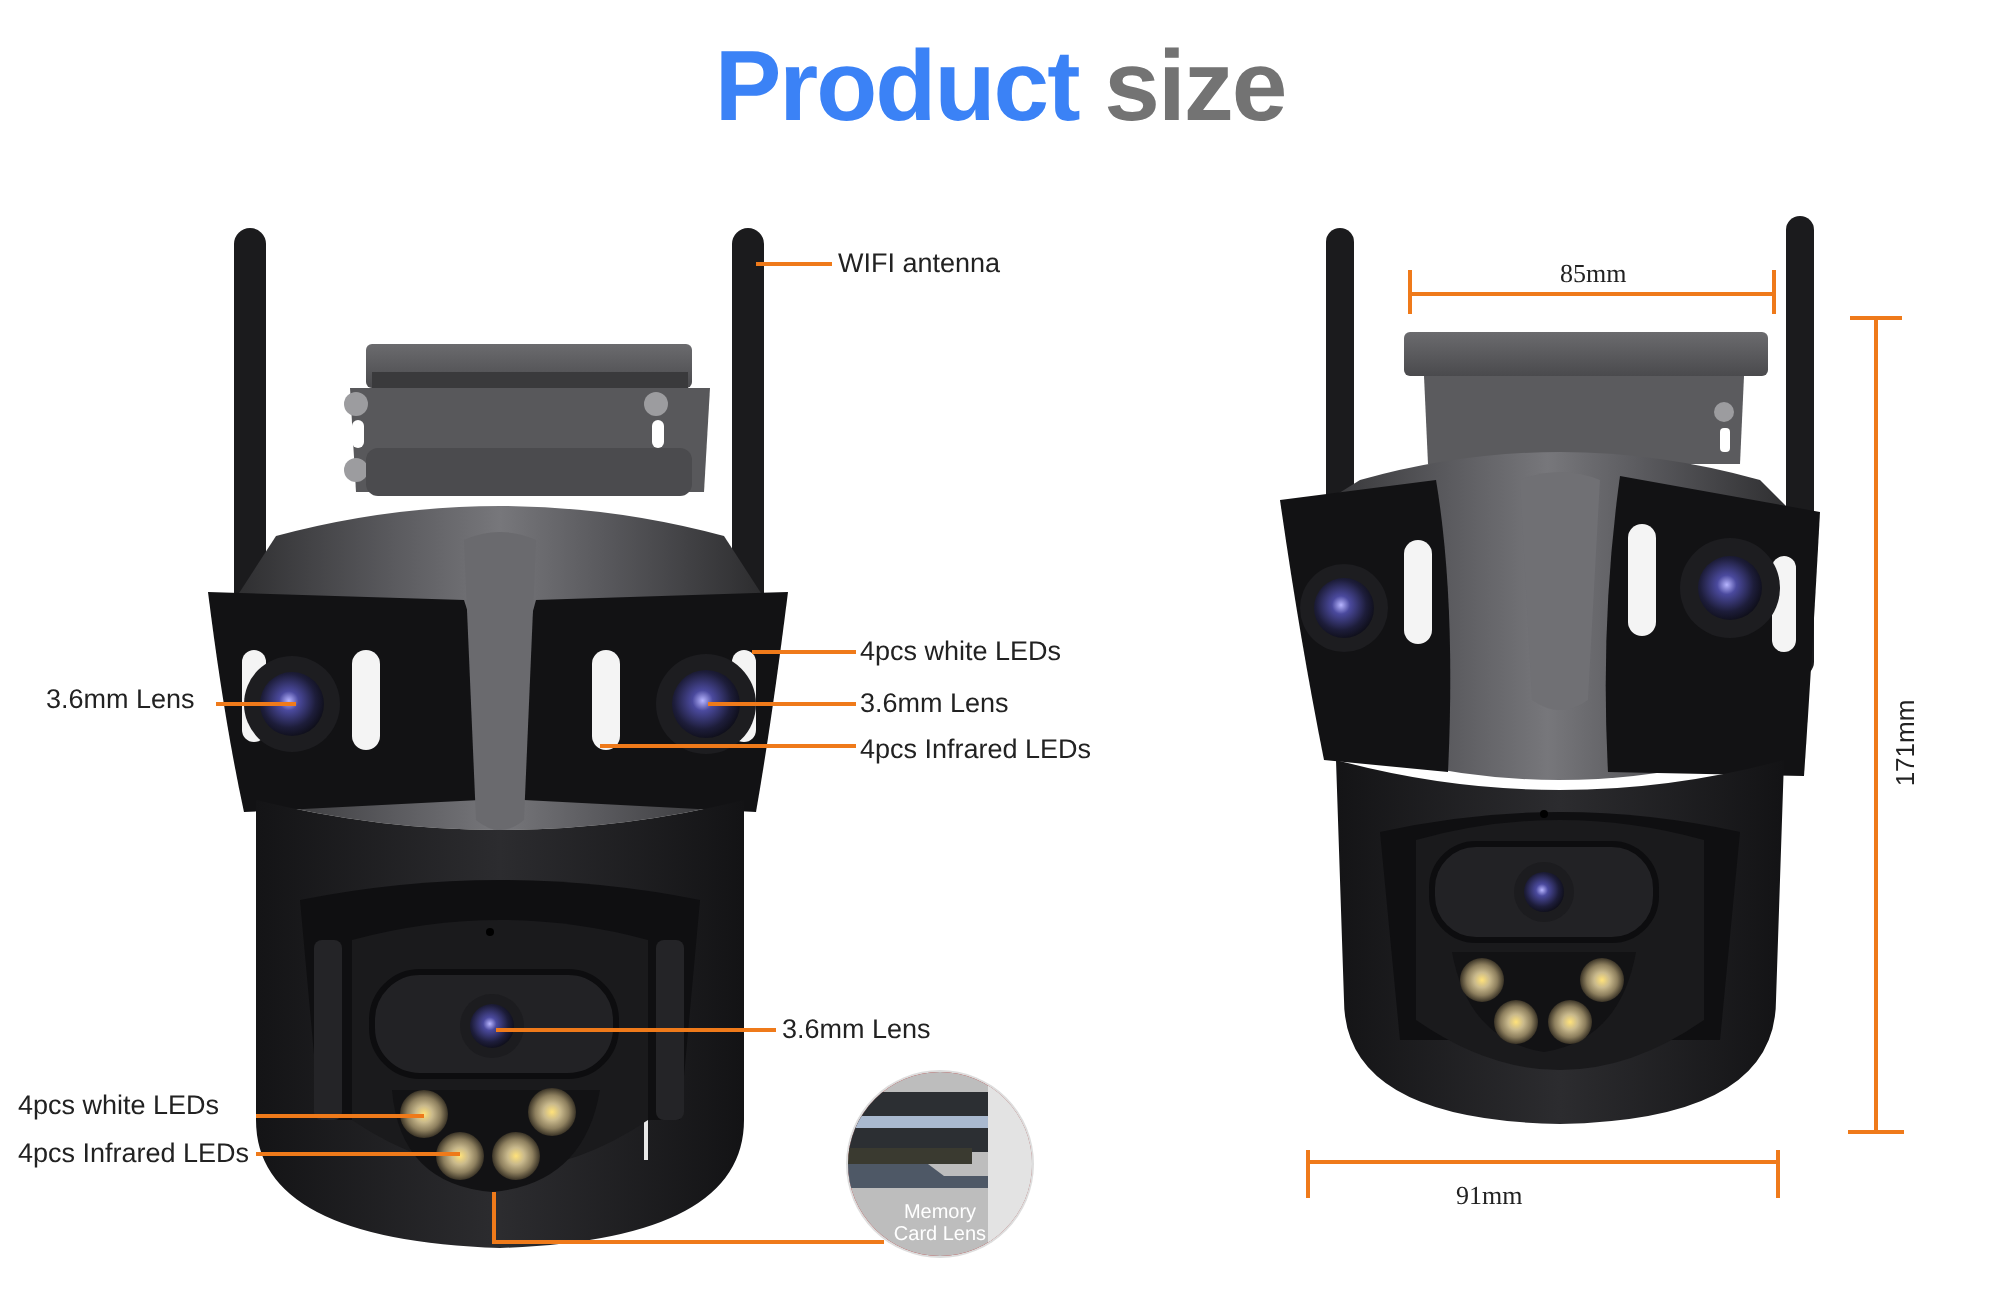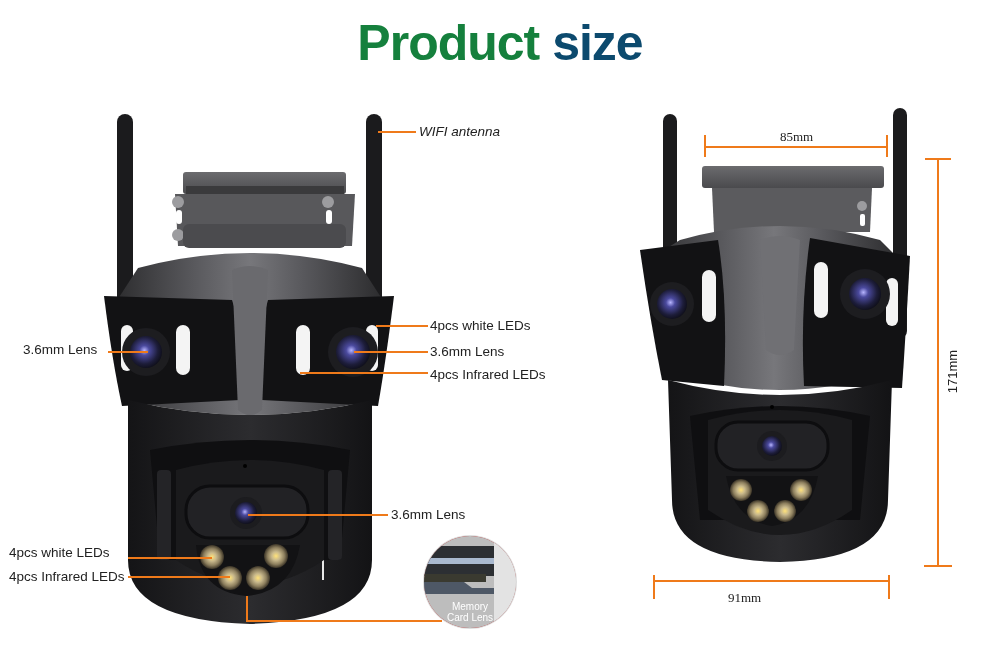--- a/index.html
+++ b/index.html
@@ -4,22 +4,22 @@
 <style>
   html, body { margin: 0; padding: 0; }
   body {
     width: 1000px; height: 650px; background: #ffffff; position: relative; overflow: hidden;
     font-family: "Liberation Sans", "DejaVu Sans", sans-serif; color: #222;
   }
   .title {
     position: absolute; left: 0; width: 1000px; top: 14px; text-align: center;
     font-family: "Liberation Sans", sans-serif; font-weight: 700; font-size: 50px; letter-spacing: -1px;
   }
-  .title .w1 { color: #15803d; }
-  .title .w2 { color: #0c4a6e; }
+  .title .w1 { color: #3b82f6; }
+  .title .w2 { color: #737373; }
   .label {
     position: absolute; font-size: 13.5px; color: #222; white-space: nowrap; line-height: 16px;
   }
   .lead { position: absolute; height: 2px; background: #ef7a1a; }
   .vlead { position: absolute; width: 2px; background: #ef7a1a; }
   svg { position: absolute; overflow: visible; }
   .dim-label { position: absolute; font-size: 13px; color: #222; white-space: nowrap; }
   .rot { transform: rotate(-90deg); transform-origin: center center; }
   .inset {
     position: absolute; left: 424px; top: 536px; width: 92px; height: 92px; border-radius: 50%;
@@ -154,21 +154,21 @@
 <div class="lead" style="left:108px;top:351px;width:40px;"></div>
 <div class="lead" style="left:376px;top:325px;width:52px;"></div>
 <div class="lead" style="left:354px;top:351px;width:74px;"></div>
 <div class="lead" style="left:300px;top:372px;width:128px;"></div>
 <div class="lead" style="left:248px;top:514px;width:140px;"></div>
 <div class="lead" style="left:128px;top:557px;width:84px;"></div>
 <div class="lead" style="left:128px;top:576px;width:102px;"></div>
 <div class="vlead" style="left:246px;top:596px;height:26px;"></div>
 <div class="lead" style="left:246px;top:620px;width:196px;"></div>
 
-<div class="label" style="left:419px;top:124px;font-style:italic;">WIFI antenna</div>
+<div class="label" style="left:419px;top:124px;">WIFI antenna</div>
 <div class="label" style="left:23px;top:342px;">3.6mm Lens</div>
 <div class="label" style="left:430px;top:318px;">4pcs white LEDs</div>
 <div class="label" style="left:430px;top:344px;">3.6mm Lens</div>
 <div class="label" style="left:430px;top:367px;">4pcs Infrared LEDs</div>
 <div class="label" style="left:391px;top:507px;">3.6mm Lens</div>
 <div class="label" style="left:9px;top:545px;">4pcs white LEDs</div>
 <div class="label" style="left:9px;top:569px;">4pcs Infrared LEDs</div>
 
 <div class="inset">
   <svg width="92" height="92" style="left:0;top:0;">

